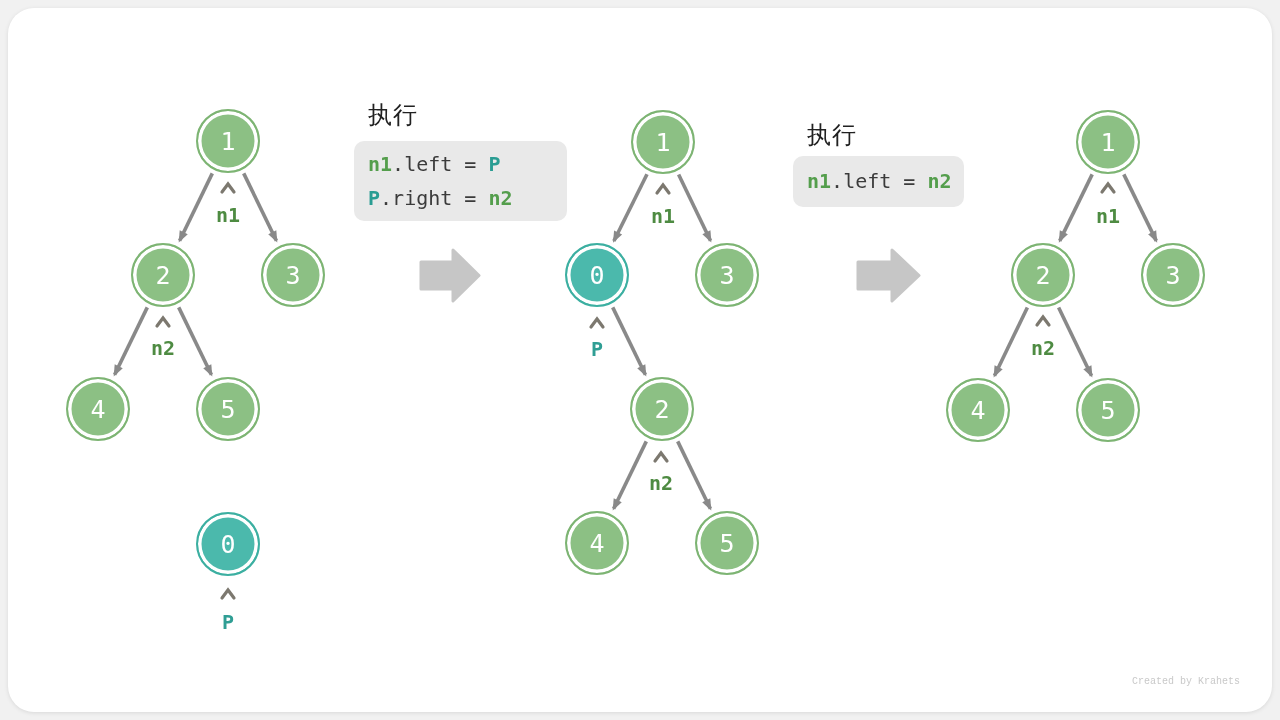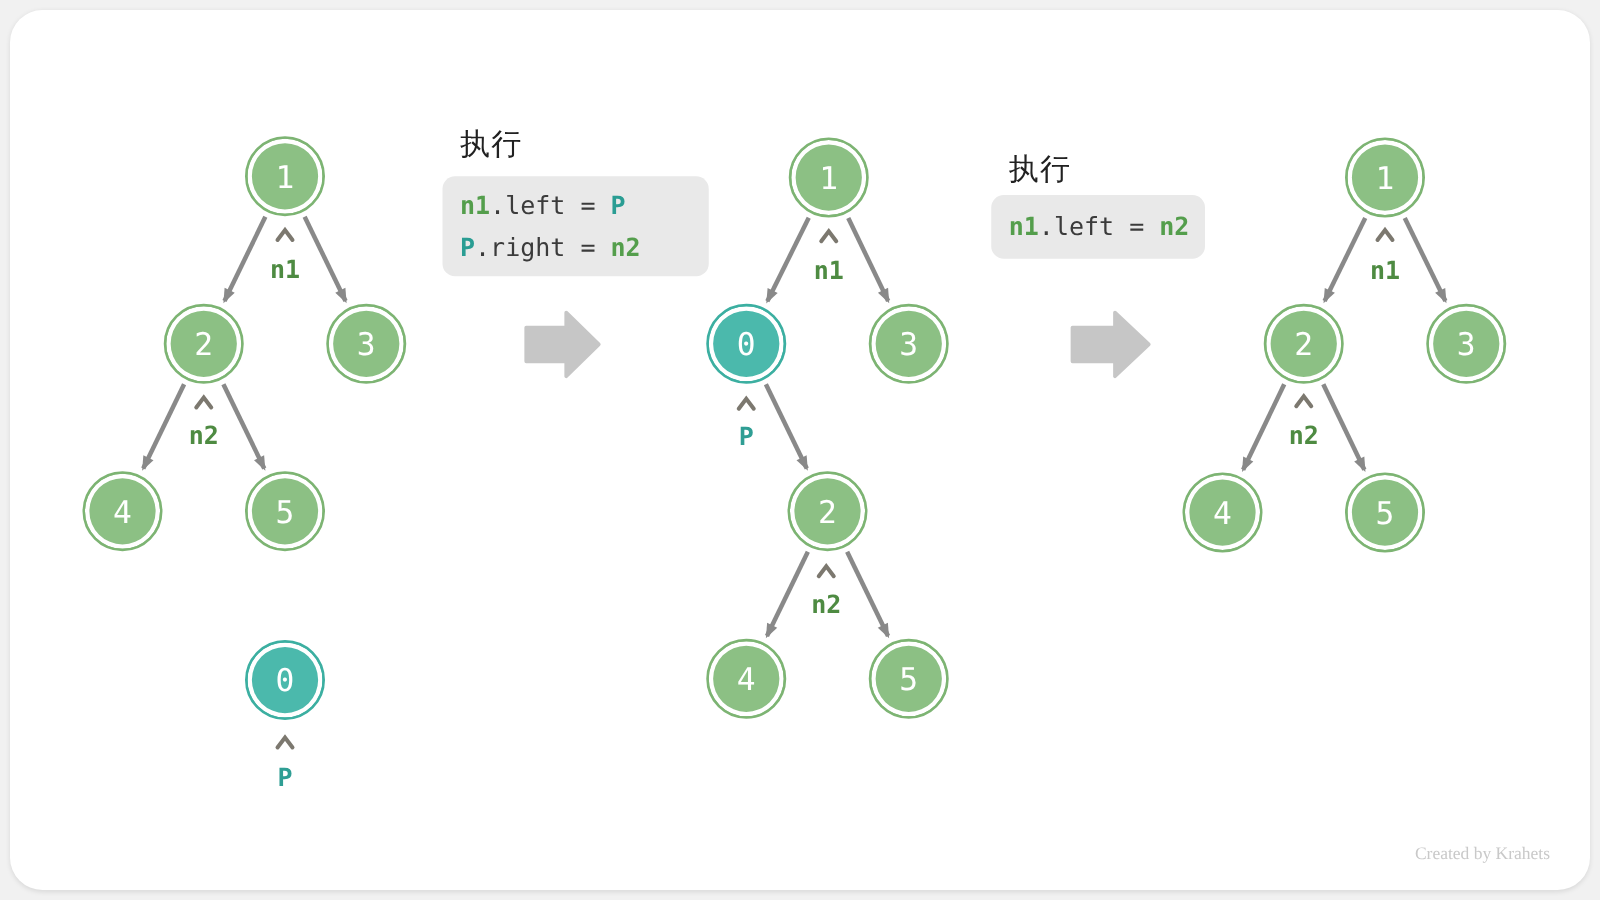--- a/index.html
+++ b/index.html
@@ -31,22 +31,22 @@
   .ptr.green{color:var(--pointer-green);}
   .ptr.teal{color:var(--pointer-teal);}
   .exec-title{position:absolute;font-size:24px;color:var(--exec-title);letter-spacing:1px;}
   .code-box{position:absolute;background:var(--code-bg);border-radius:10px;
     padding:6px 14px;font-family:"DejaVu Sans Mono",monospace;font-size:20px;
     color:var(--code-plain);}
   .code-line{white-space:pre;line-height:34px;}
   .tok{font-weight:normal;}
   .tok.g{color:var(--code-green);font-weight:bold;}
   .tok.t{color:var(--code-teal);font-weight:bold;}
-  .watermark{position:absolute;font-family:Liberation Serif, serif;
-    font-size:14px;color:var(--watermark);}
+  .watermark{position:absolute;font-family:Liberation Mono, monospace;
+    font-size:10px;color:var(--watermark);}
 </style>
 </head>
 <body>
 
 <div class="page">
   <div class="card"></div>
 
   <svg class="layer" id="diagram-svg" viewBox="0 0 1280 720">
     <defs>
       <marker id="ah" markerWidth="13" markerHeight="12" refX="10" refY="5" orient="auto" markerUnits="userSpaceOnUse">

